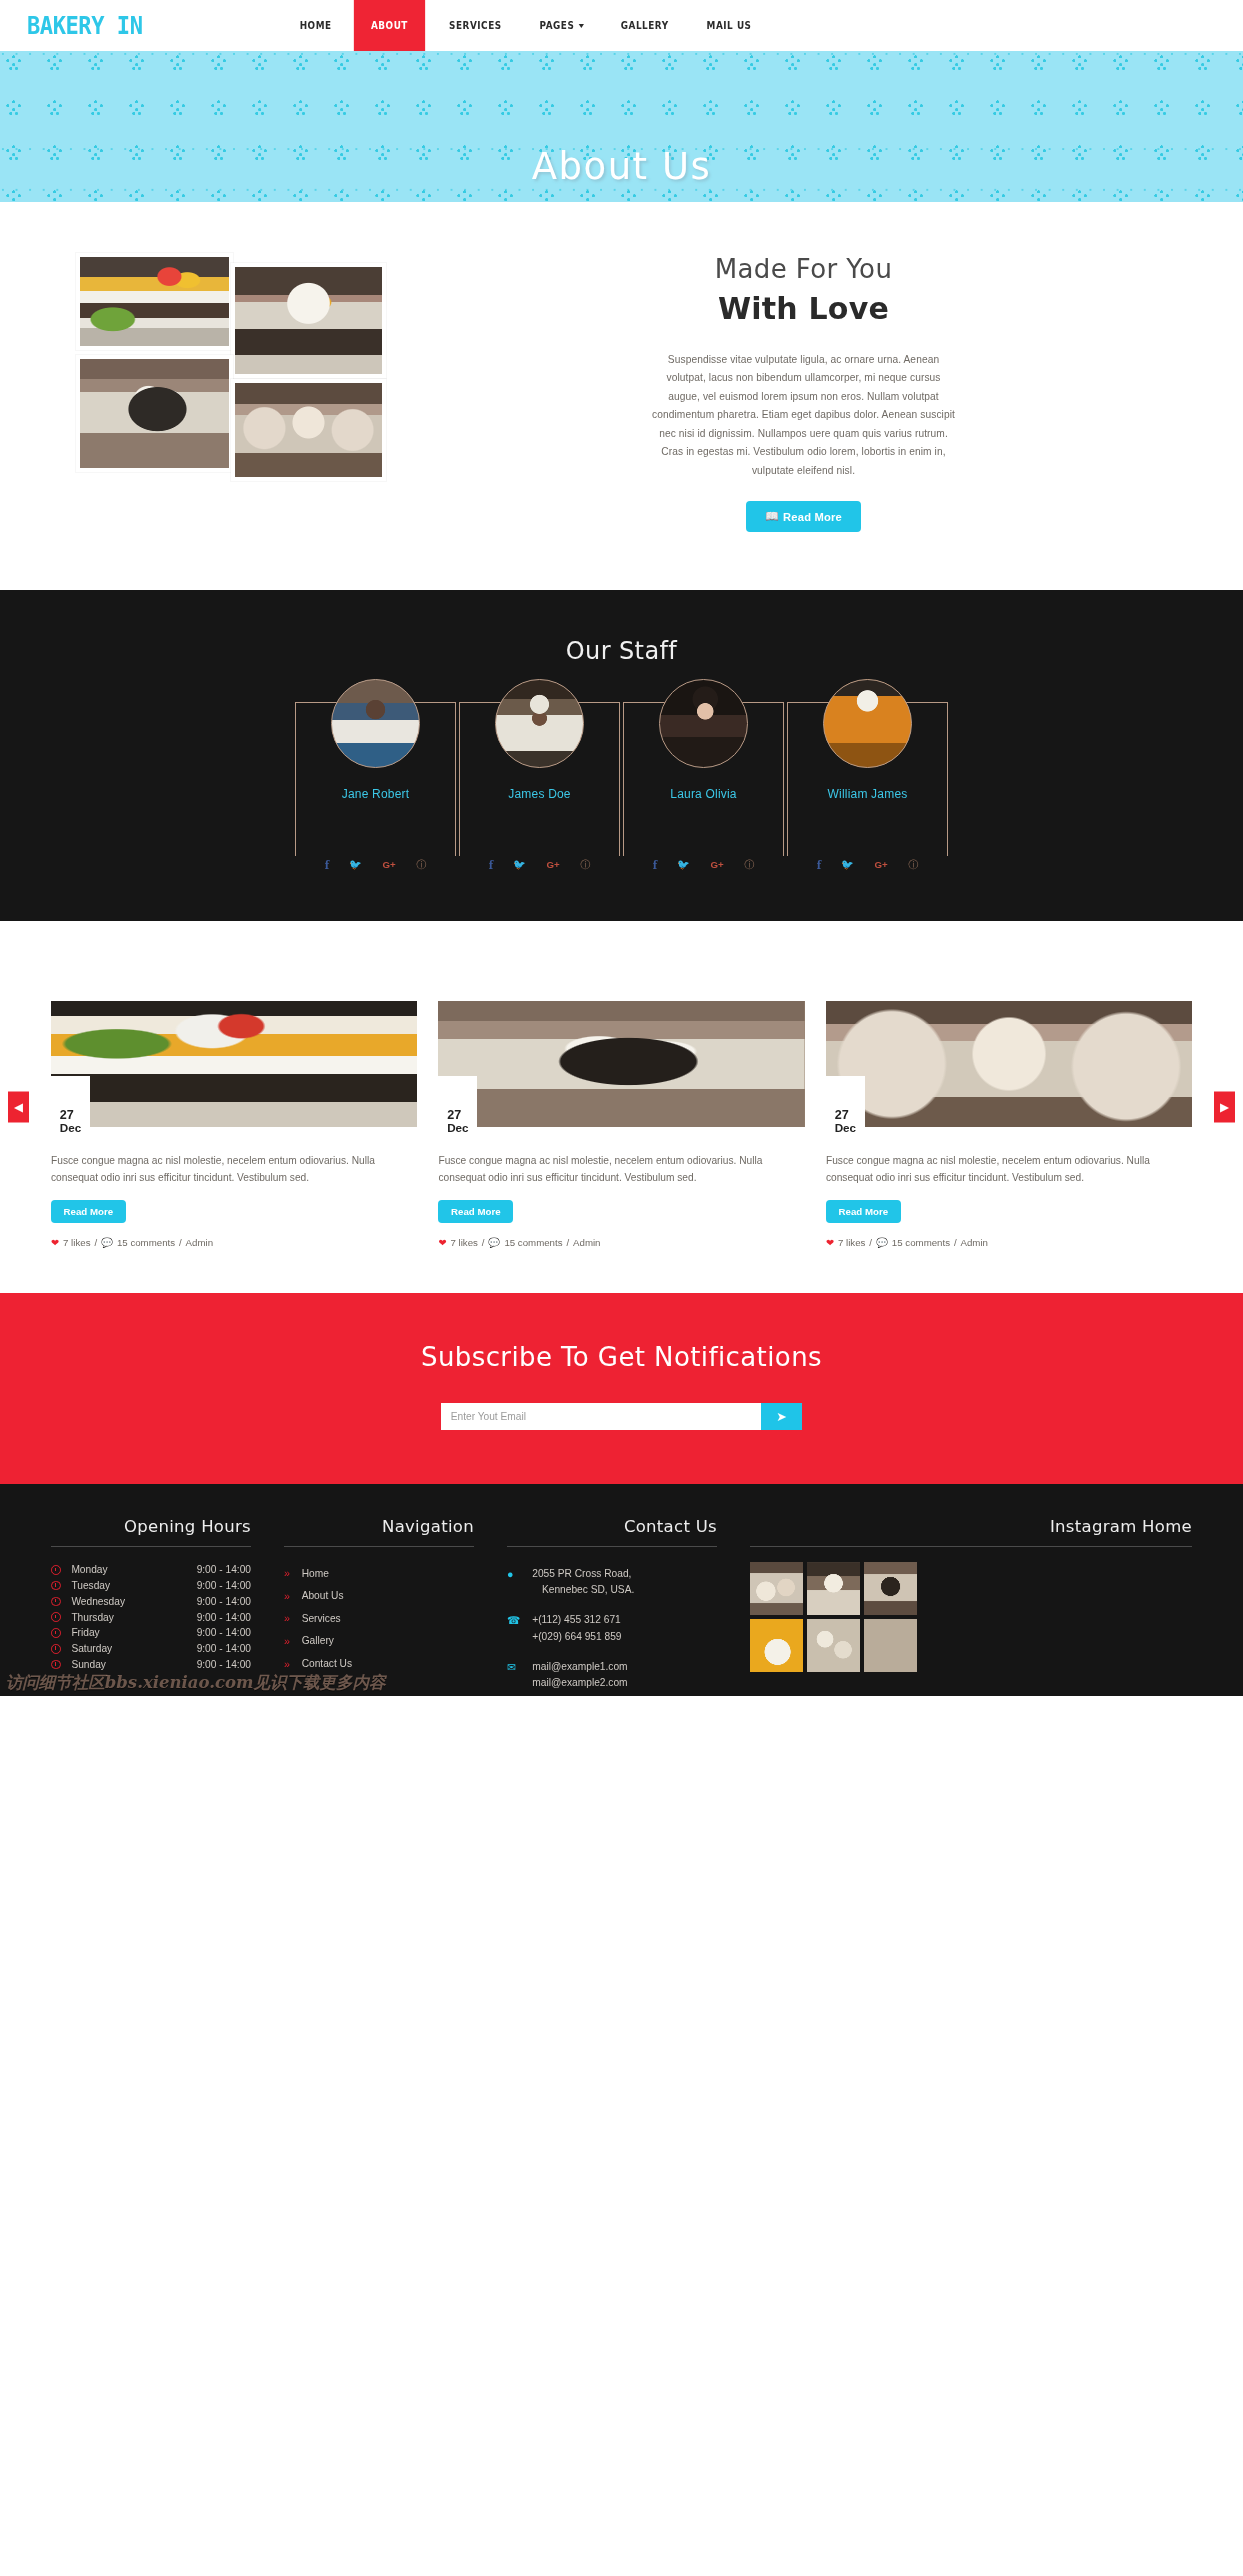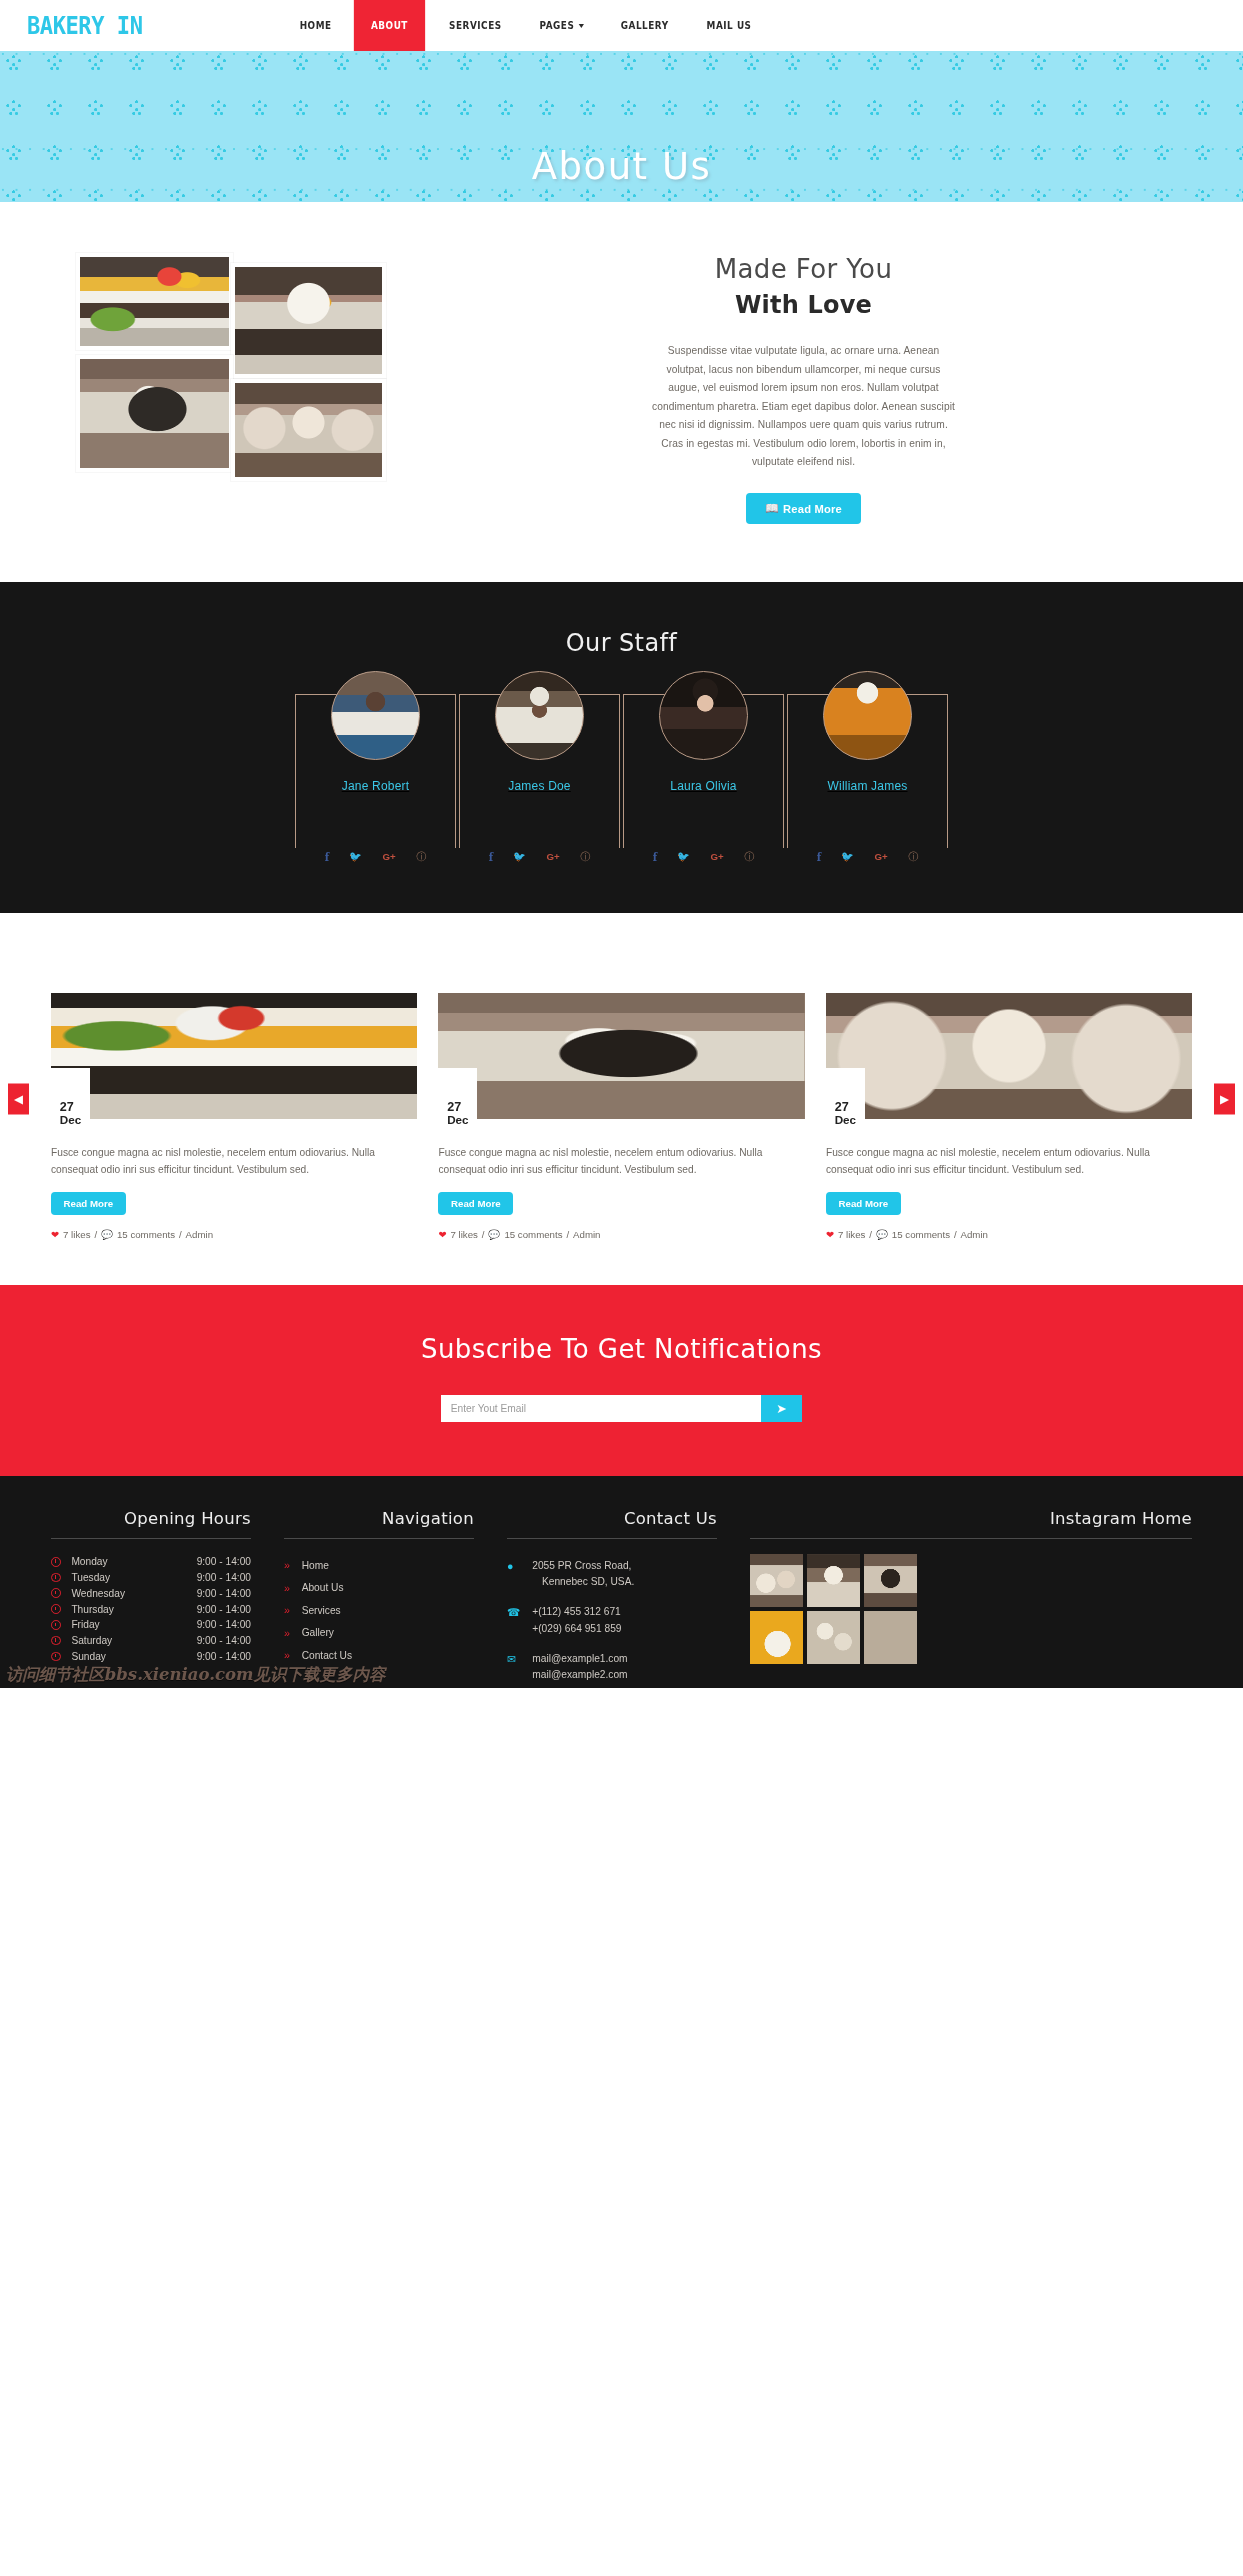--- a/index.html
+++ b/index.html
@@ -167,21 +167,21 @@
     background-color: #a2907f;
   }
 
   .text-col { flex: 1; padding-left: 43px; text-align: center; }
   .mfy1 {
     font-size: 26px; font-weight: 400; color: #4a4a4a;
     letter-spacing: 0.4px; line-height: 1.3;
     font-family: "DejaVu Sans", sans-serif;
   }
   .mfy2 {
-    font-size: 24px; font-weight: bold; color: #2a2a2a;
+    font-size: 30px; font-weight: bold; color: #2a2a2a;
     letter-spacing: 0.2px; line-height: 1.35; margin-top: 1.9px;
     font-family: "DejaVu Sans", sans-serif;
   }
   .mfy-p {
     margin: 21.4px auto 0;
     width: 307px;
     font-size: 10.2px;
     line-height: 18.5px;
     color: #6f6a64;
     text-align: center;
@@ -202,21 +202,20 @@
   
   .staff-sec { background: #161616; padding: 47px 4px 52px; }
   .sec-title-light {
     text-align: center; color: #f0f0f0;
     font-size: 24px; font-weight: 400; letter-spacing: 0.4px;
     font-family: "DejaVu Sans", sans-serif;
   }
   .staff-row {
     display: flex; justify-content: center; gap: 3px;
     margin-top: 37px;
-    text-decoration: underline;
   }
   .staff-card {
     width: 161px; height: 167px;
     position: relative;
     display: flex; flex-direction: column; align-items: center;
   }
   .staff-frame {
     position: absolute; left: 0; top: 0; right: 0; bottom: 0;
     border: 1px solid #b89a86;
     -webkit-mask-image:

